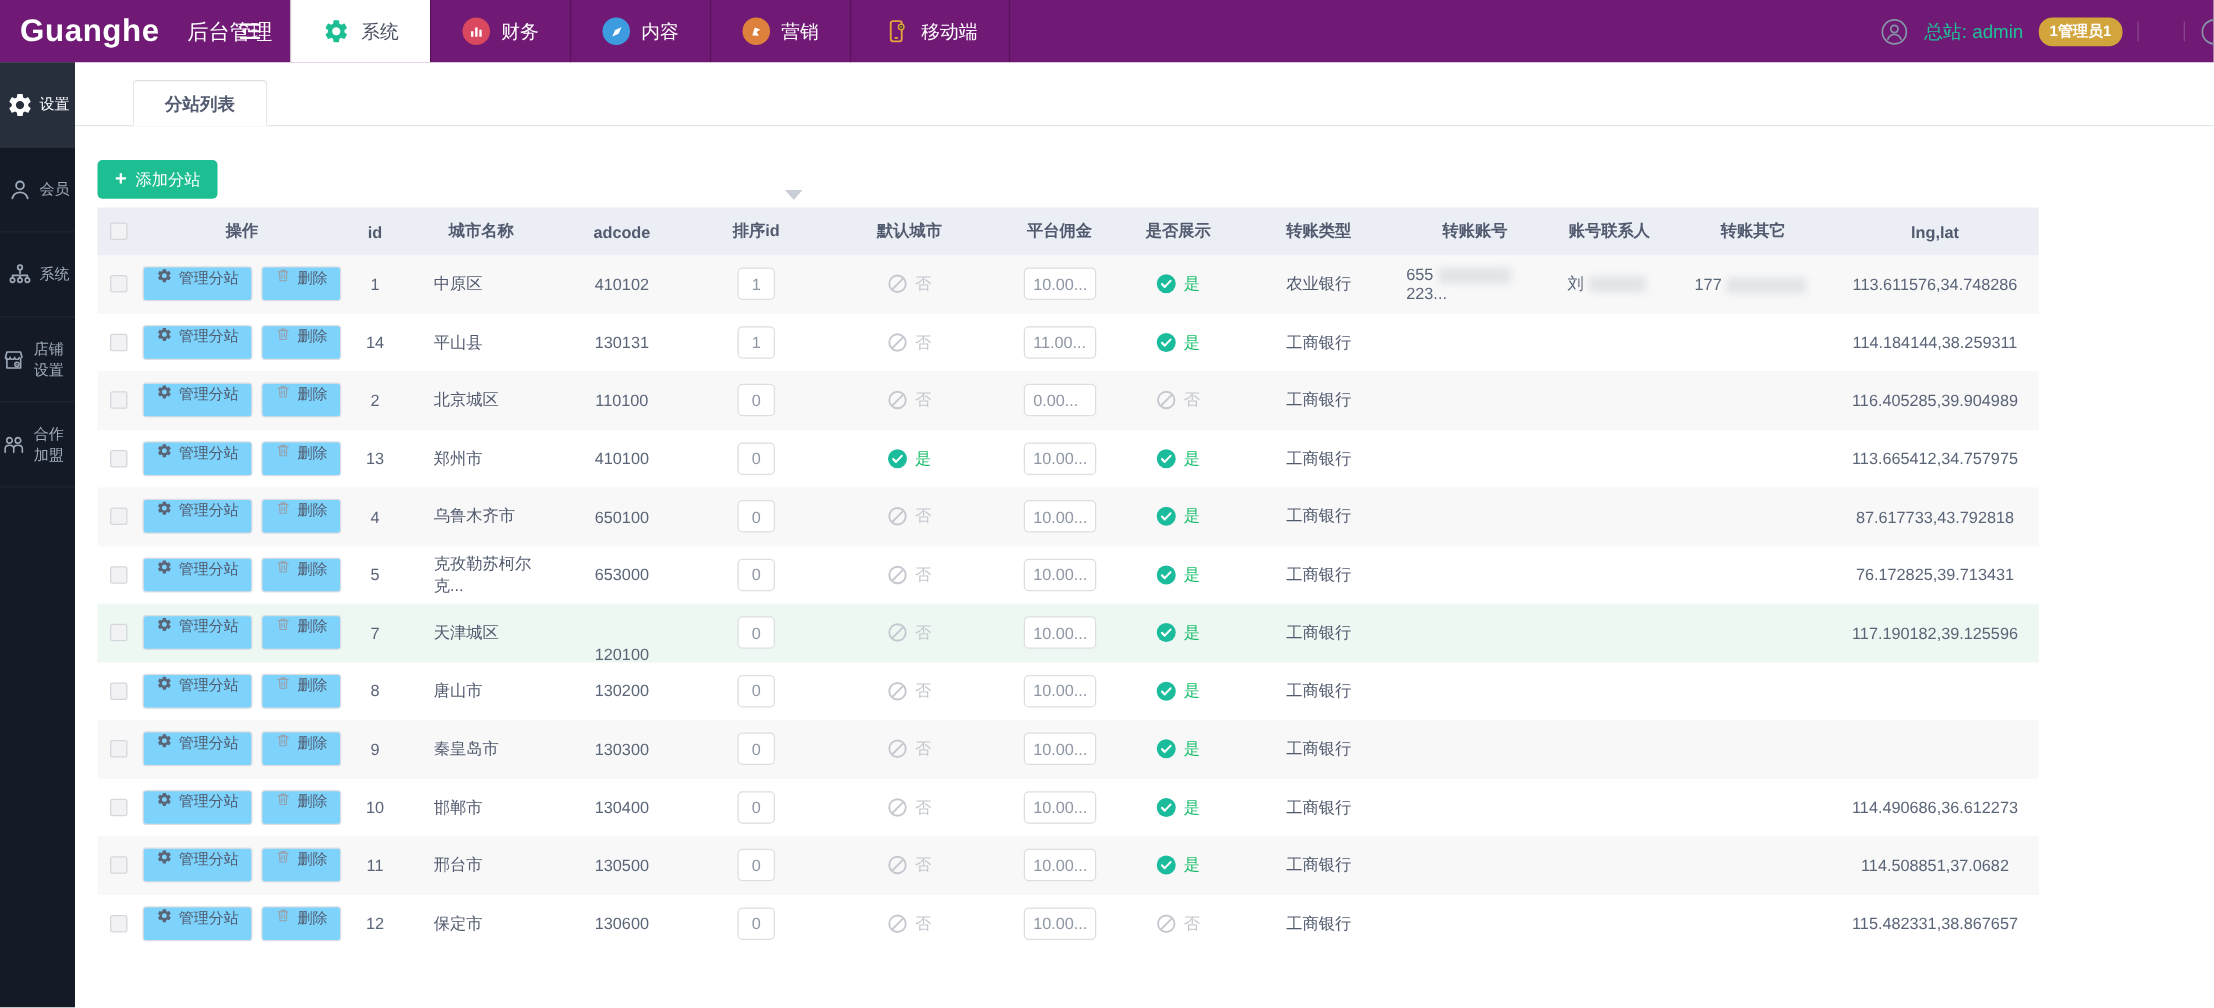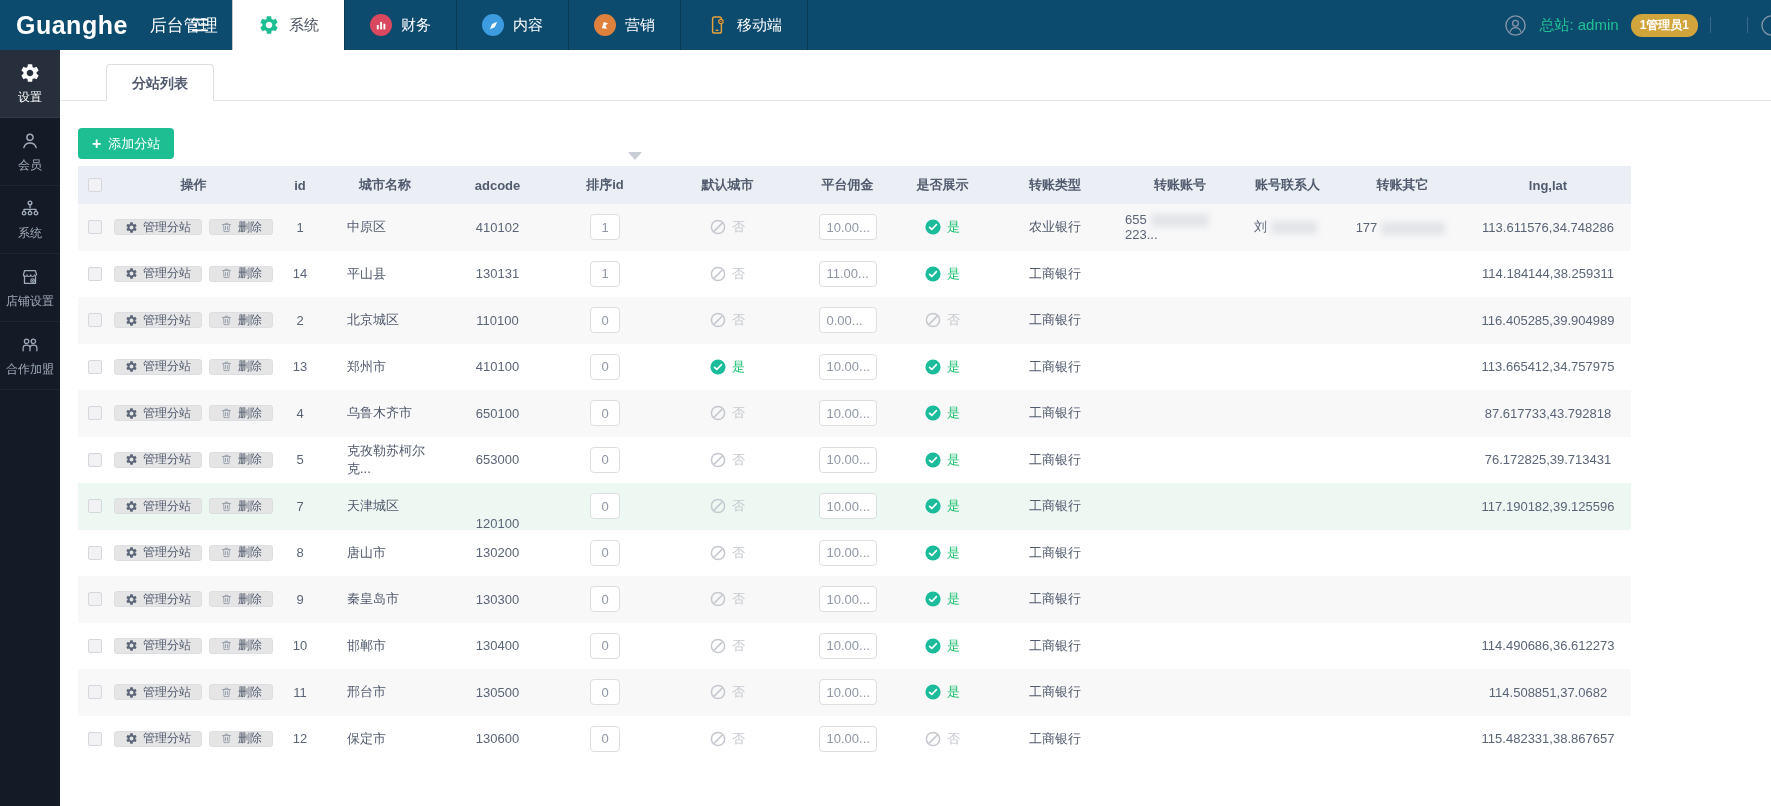--- a/index.html
+++ b/index.html
@@ -1,20 +1,20 @@
 <!DOCTYPE html>
 <html><head>
 <meta charset="utf-8">
 <style>
   * { margin:0; padding:0; box-sizing:border-box; }
   html,body { width:1771px; height:806px; overflow:hidden; background:#fff;
     font-family:"Liberation Sans","DejaVu Sans",sans-serif; }
 
   
-  .topbar { height:50px; background:#0c4a6e; display:flex; align-items:stretch; overflow:hidden; }
+  .topbar { height:50px; background:#701a75; display:flex; align-items:stretch; overflow:hidden; }
   .logo-area { display:flex; align-items:center; padding-left:16px; gap:11px; width:178px; flex:none; }
   .logo { color:#fff; font-size:25px; font-weight:bold; letter-spacing:.5px; }
   .logo-divider { width:1px; height:24px; background:rgba(255,255,255,.28); }
   .app-title { color:#fff; font-size:17px; white-space:nowrap; }
   .collapse-btn { width:44px; display:flex; align-items:center; justify-content:center; cursor:pointer; flex:none; }
   .nav-tabs { display:flex; margin-left:10px; }
   .nav-item { display:flex; align-items:center; gap:9px; padding:0 25px; color:#fff; font-size:15px;
     border-left:1px solid rgba(0,0,0,.22); cursor:pointer; white-space:nowrap; }
   .nav-item:last-child { border-right:1px solid rgba(0,0,0,.22); }
   .nav-item.active { background:#fff; color:#495060; }
@@ -22,21 +22,21 @@
   .topbar-right { margin-left:auto; display:flex; align-items:center; gap:12px; color:#8695a8; }
   .user-text { font-size:15px; color:#1fc195; white-space:nowrap;text-align:center; }
   .role-badge { background:#d2a43c; color:#fff; font-size:12px; font-weight:bold; padding:3px 9px; border-radius:11px; white-space:nowrap; }
   .tb-divider { width:1px; height:16px; background:rgba(255,255,255,.18); }
   .gap24 { width:12px; }
   .edge-icon { margin-right:-12px; flex:none; display:flex; }
 
   
   .layout { display:flex; height:756px; }
   .rail { width:60px; background:#151b26; flex:none; }
-  .rail-item { height:68px; display:flex; flex-direction:column; align-items:center; justify-content:center;
+  .rail-item { height:68px; display:flex; align-items:center; justify-content:center;
     gap:5px; color:#9fabbb; font-size:12px; border-bottom:1px solid rgba(255,255,255,.05); cursor:pointer; }
   .rail-item.active { background:#272f3d; color:#fff; }
   .submenu { width:140px; background:#272f3d; flex:none; padding-top:6px; }
   .submenu-item { height:35.5px; line-height:35.5px; padding-left:17px; color:#e3e9f0; font-size:14px;
     cursor:pointer; position:relative; white-space:nowrap; }
   .submenu-item.active { background:#1dbe92; height:40px; line-height:40px; color:#fff; font-weight:bold; }
   .submenu-item.active::after { content:''; position:absolute; right:0; top:50%; transform:translateY(-50%);
     border:7px solid transparent; border-right:9px solid #fff; border-left:0; }
 
   
@@ -54,21 +54,21 @@
 
   
   .table { margin:7px 0 0 18px; width:1553px; font-size:13px; color:#515a6e; }
   .thead { display:flex; height:38px; background:#ebeef4; align-items:center; font-weight:bold; }
   .trow { display:flex; height:46.5px; align-items:center; }
   .trow:nth-child(even) { background:#f8f8f9; }
   .trow.hovered { background:#edf8f2; }
   .td,.th { display:flex; align-items:center; justify-content:center; flex:none; height:100%; }
   .td.city-cell { justify-content:flex-start; padding-left:22px; }
   .cb { width:14px; height:14px; border:1px solid #d4d7dc; background:#f2f2f4; border-radius:2px; cursor:pointer; }
-  .act-btn { height:16px; display:inline-flex; align-items:center; gap:5px; padding:0 10px; background:#e5e5e5;
+  .act-btn { height:28px; display:inline-flex; align-items:flex-start; gap:5px; padding:0 10px; background:#7dd3fc;
     border:1px solid #dcdee2; border-radius:3px; font-size:12px; color:#515a6e; cursor:pointer;
     font-family:inherit; white-space:nowrap; }
   .act-btn + .act-btn { margin-left:7px; }
   .act-btn .i-g { color:#5a6578; display:flex; }
   .act-btn .i-t { color:#98a0ab; display:flex; }
   .mini-input { height:26px; border:1px solid #dcdee2; border-radius:4px; background:#fff; color:#8f97a5;
     font-size:13px; text-align:center; font-family:inherit; }
   .mini-input.wide { text-align:left; padding-left:7px; }
   .badge { display:inline-flex; align-items:center; gap:6px; font-size:13px; }
   .badge.yes { color:#19be6b; }

